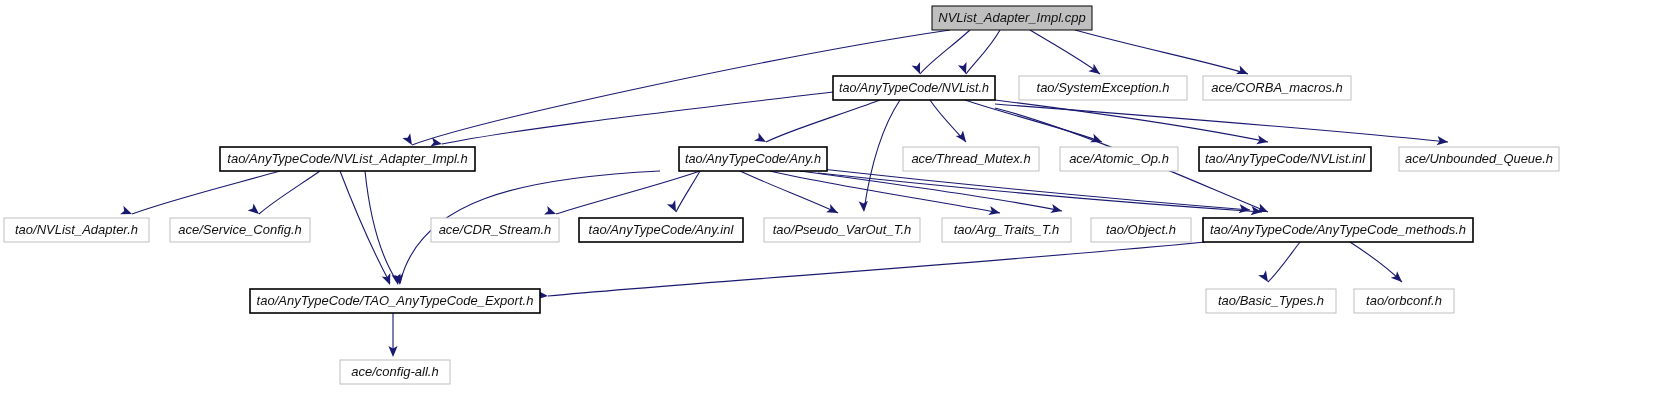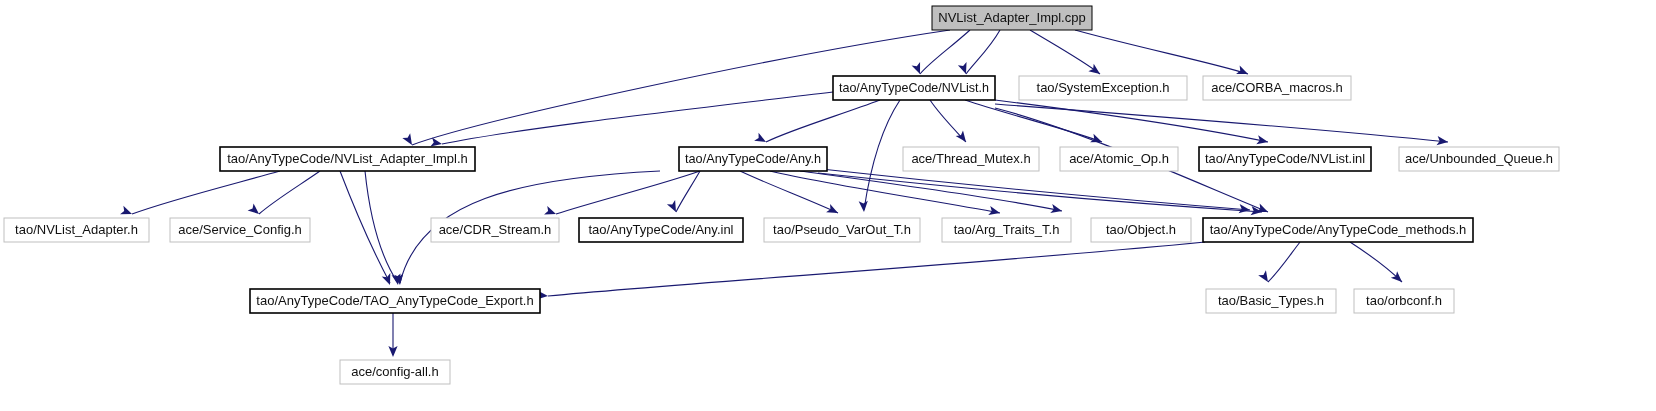--- a/index.html
+++ b/index.html
@@ -10,20 +10,21 @@
   body {
     width: 1656px;
     height: 411px;
     font-family: "Liberation Sans", sans-serif;
     overflow: hidden;
   }
   #graph-root {
     position: relative;
     width: 1312px;
     height: 411px;
+    font-style: italic;
   }
   svg.graph-canvas {
     position: absolute;
     left: 0;
     top: 0;
     width: 1656px;
     height: 411px;
     display: block;
   }
   .node-rect {

